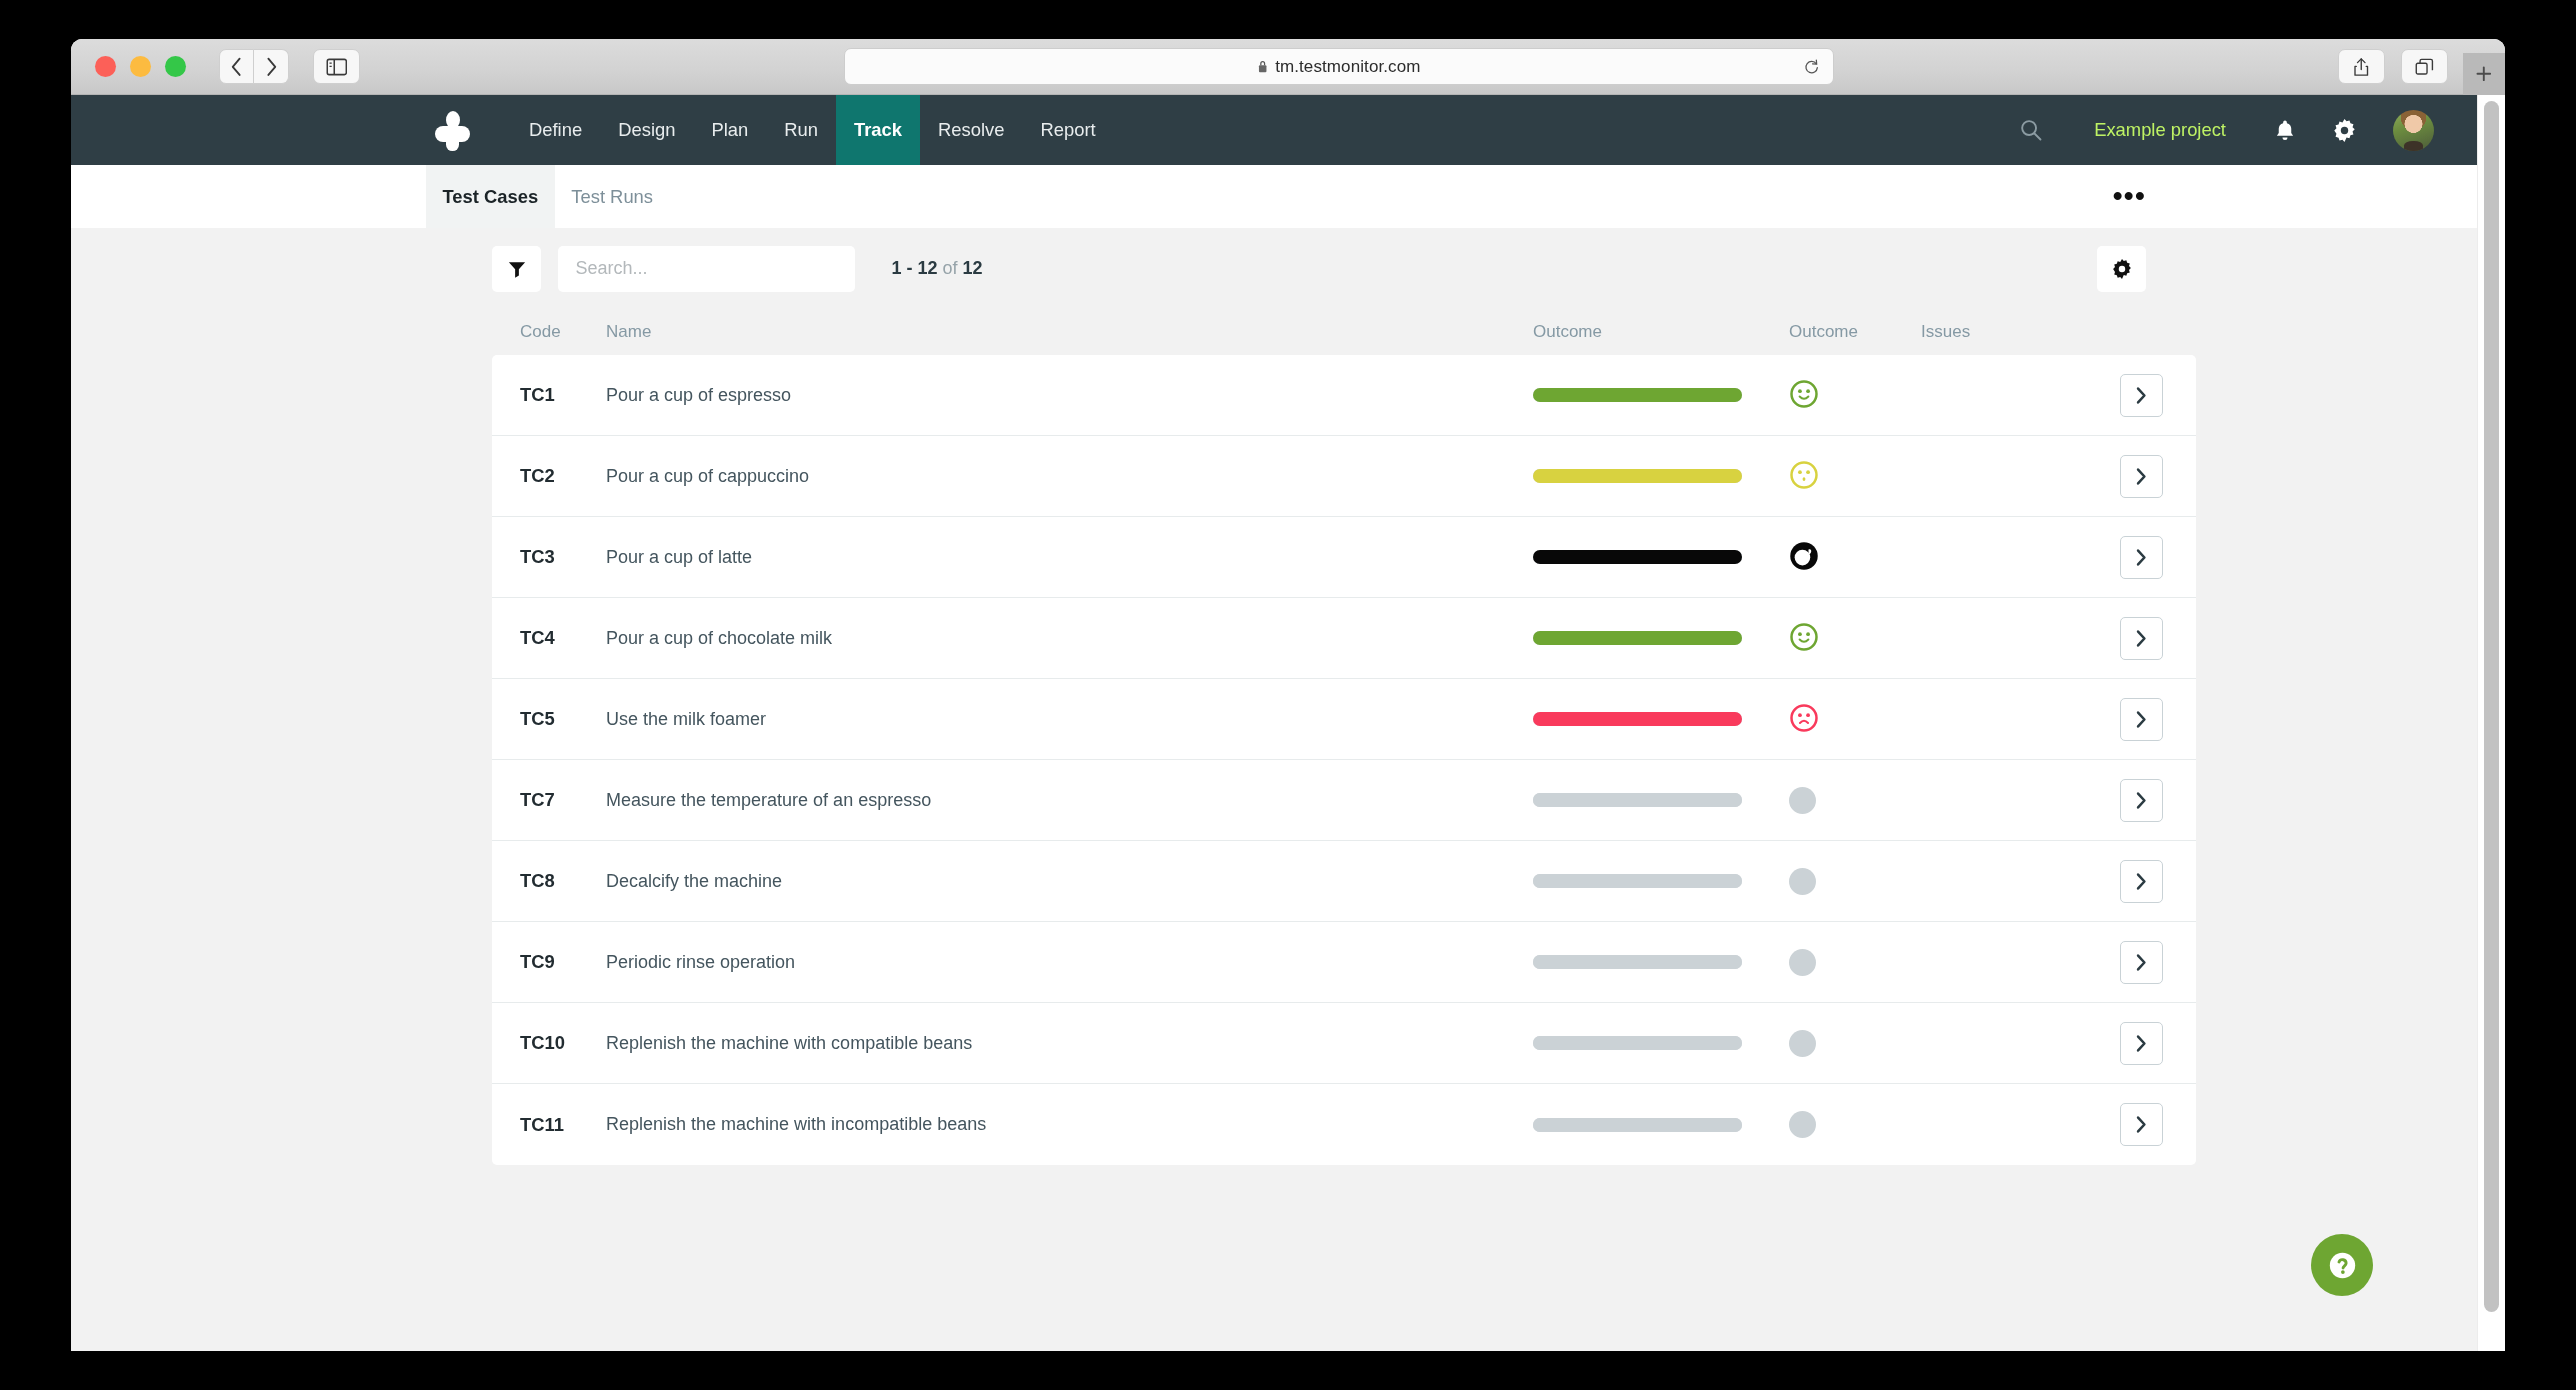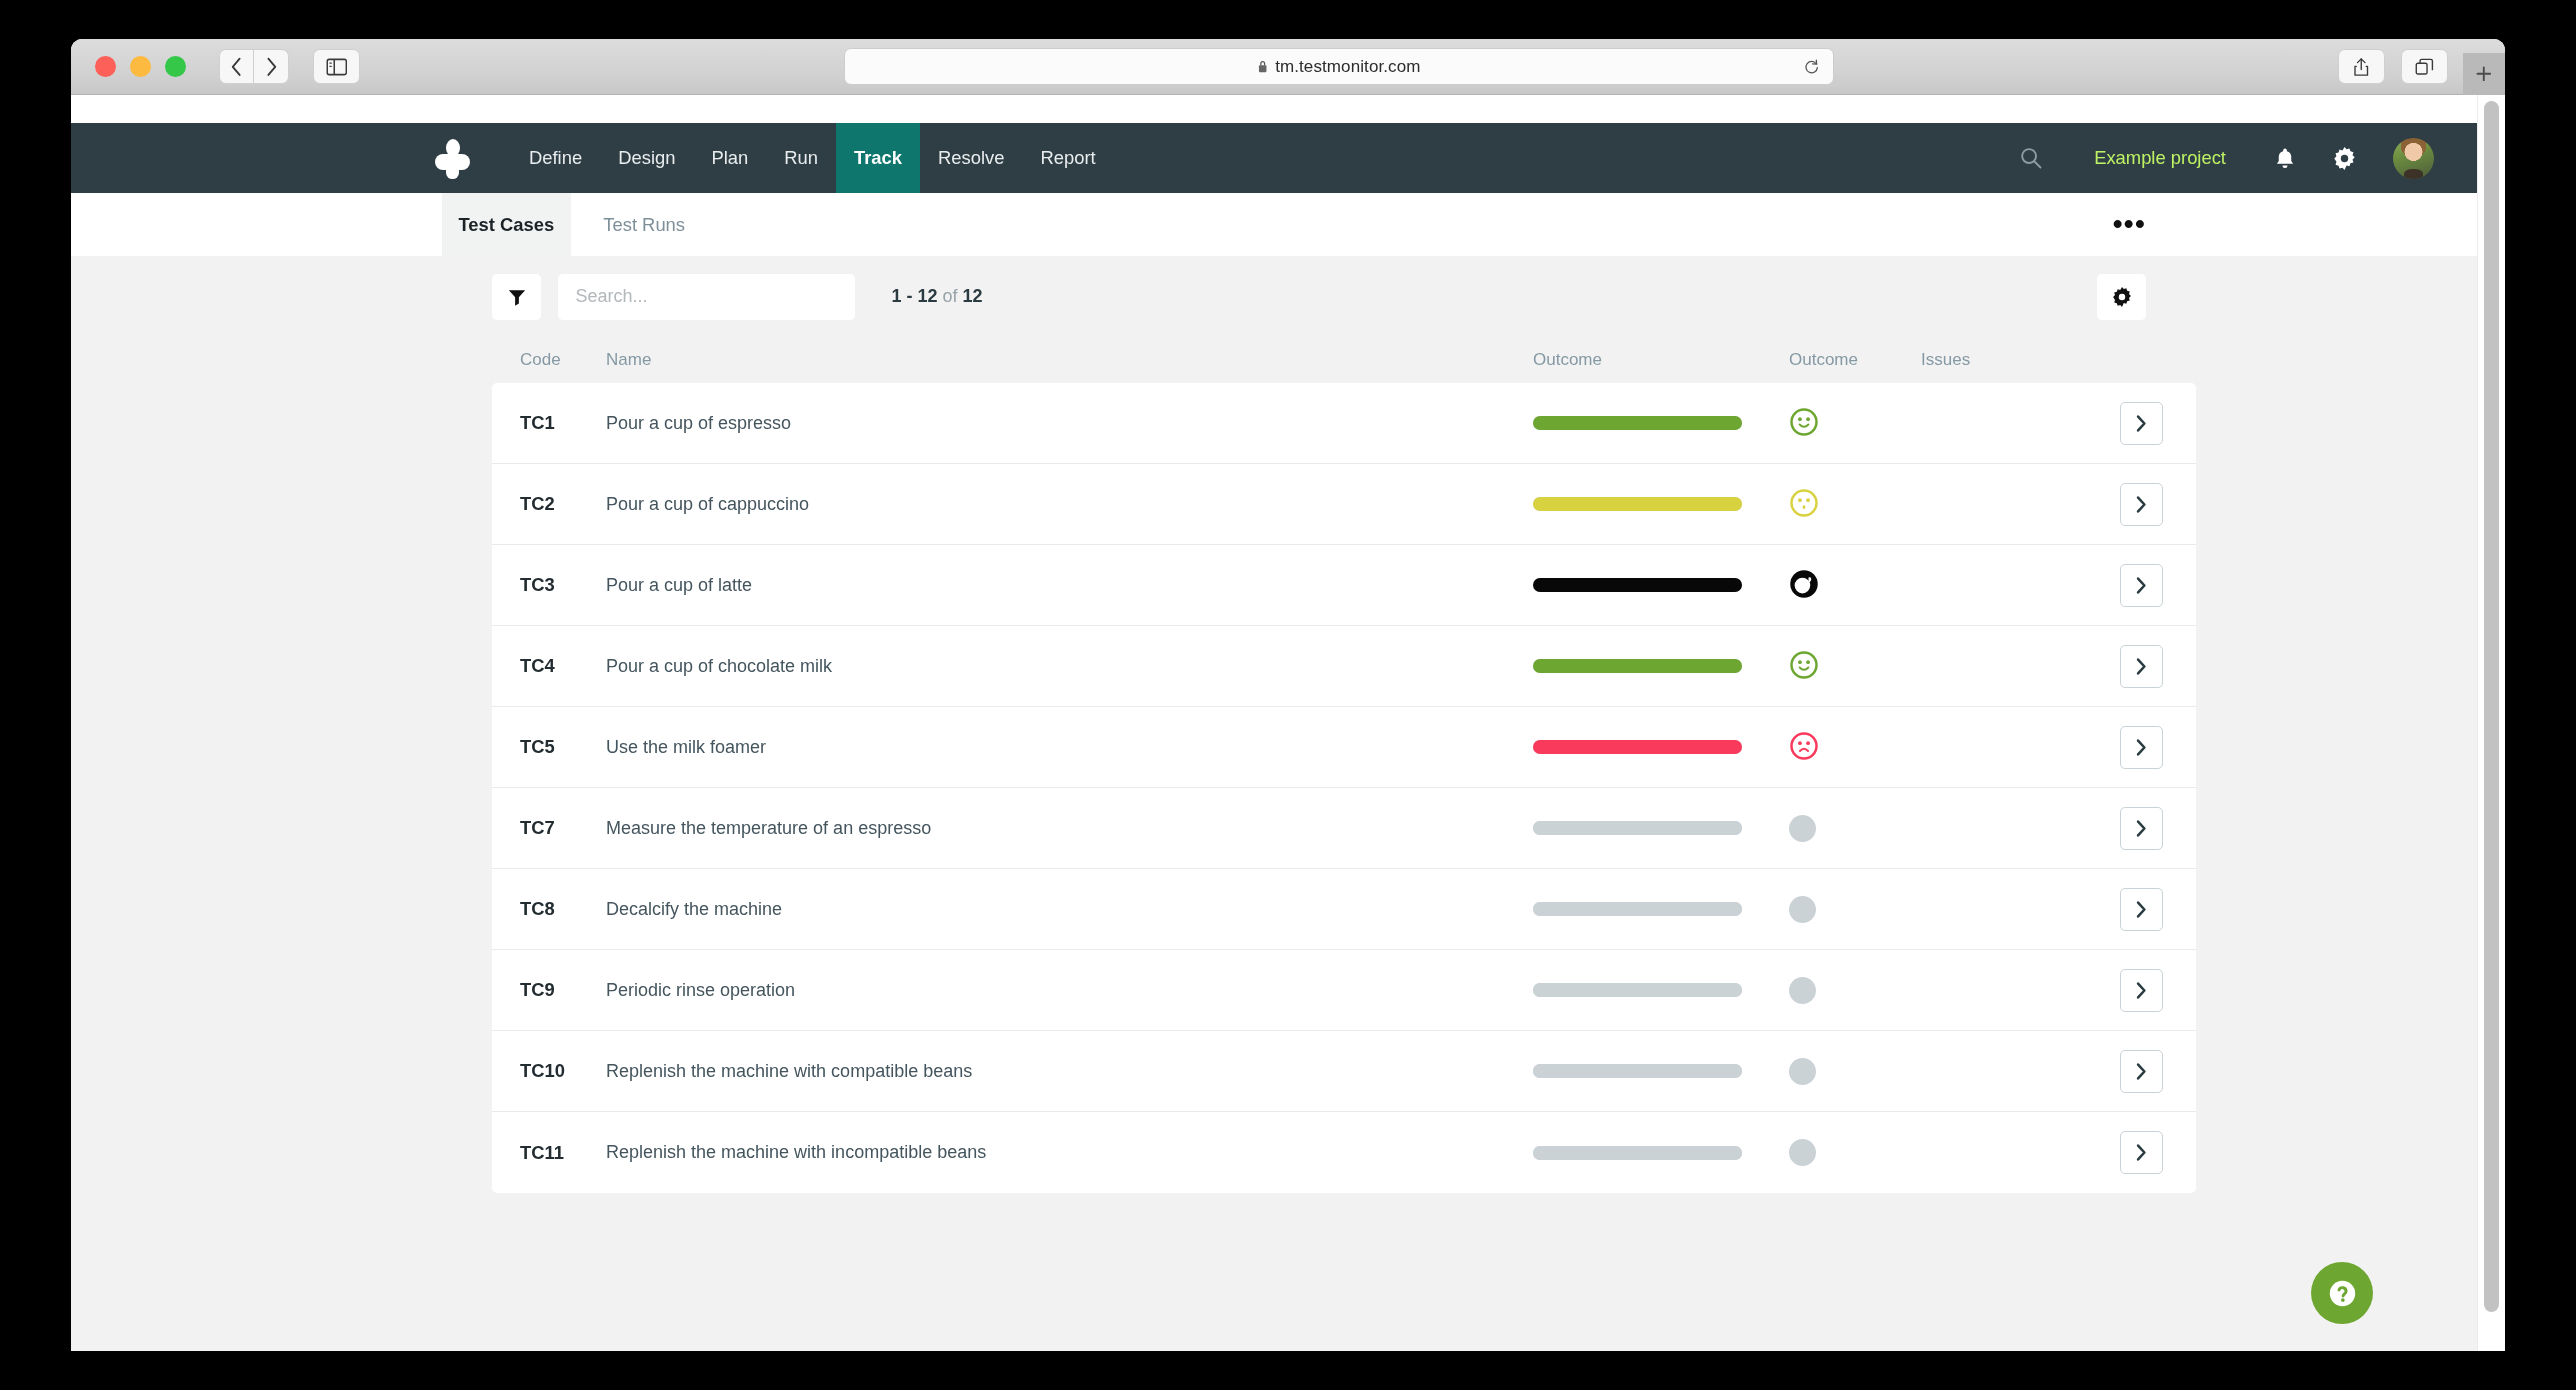--- a/index.html
+++ b/index.html
@@ -90,21 +90,20 @@
     color: #4b4b4b;
   }
 
   
   #app-navbar {
     position: relative;
     height: 70px;
     background: #2f3e45;
     display: flex;
     align-items: center;
-    margin-top: 28px;
   }
   #app-logo { margin-left: 364px; width: 35px; height: 39px; position: relative; }
   #app-logo .logo-head {
     position: absolute; left: 10.8px; top: 0; width: 14px; height: 18px;
     background: #fff; border-radius: 50%;
   }
   #app-logo .logo-bar {
     position: absolute; left: 0; top: 15px; width: 35px; height: 16.5px;
     background: #fff; border-radius: 8.2px;
   }
@@ -151,21 +150,20 @@
     background: #ffffff;
     display: flex;
     align-items: center;
   }
   #tab-strip { display: flex; align-items: stretch; height: 63px; margin-left: 355px; }
   .page-tab {
     display: flex; align-items: center;
     padding: 0 16.5px;
     font-size: 18.4px;
     color: #7d8f99;
-    margin-left: 16px;
   }
   .page-tab.active { background: #f1f3f3; color: #1b2327; font-weight: bold; }
   #overflow-menu {
     position: absolute; right: 359px;
     font-size: 28px; line-height: 12.7px; color: #111; letter-spacing: 1.3px;
     font-weight: bold;
   }
 
   
   #page-body {

